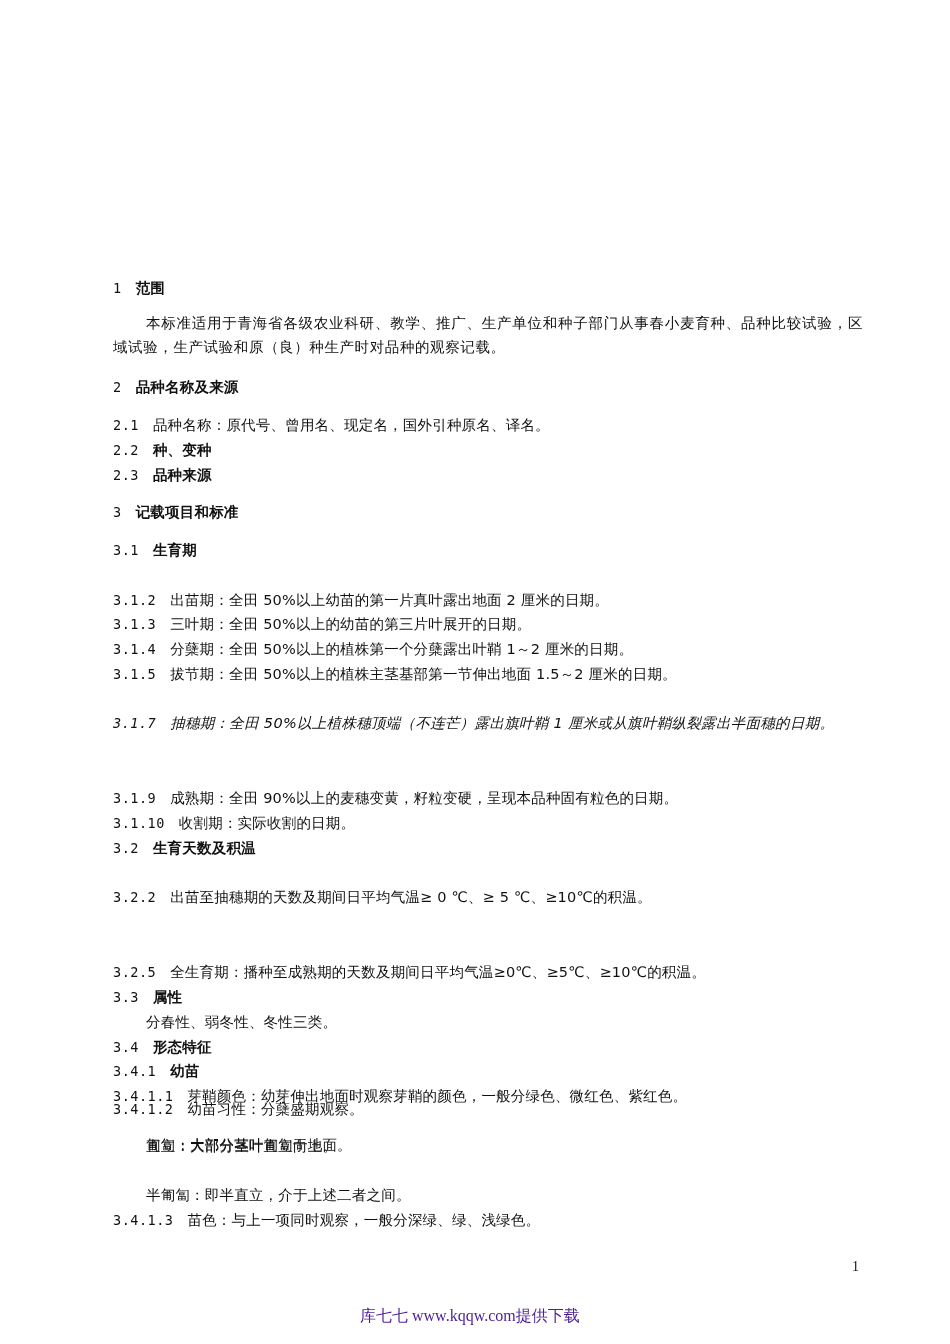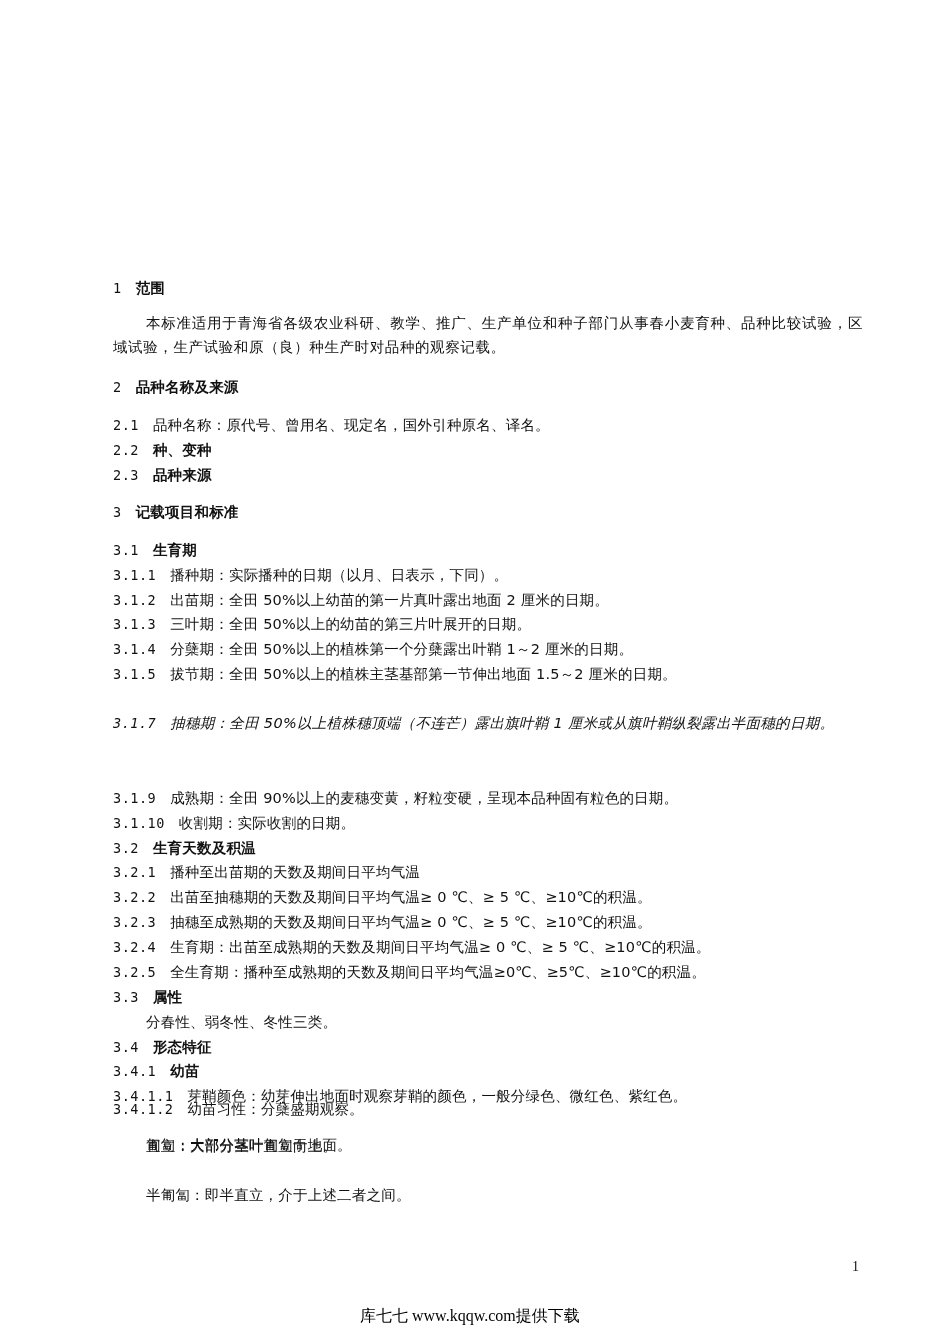--- a/index.html
+++ b/index.html
@@ -6,21 +6,21 @@
   body { width: 950px; height: 1344px; position: relative; overflow: hidden;
          font-family: "DejaVu Sans", "Liberation Sans", sans-serif; color: #111; }
   .page { position: absolute; left: 0; top: 0; width: 950px; height: 1344px; }
   .line { position: absolute; left: 113px; font-size: 14.5px; line-height: 18px; white-space: nowrap; letter-spacing: 0.2px; }
   .num { display: inline-block; font-family: "DejaVu Sans Mono", "Liberation Mono", monospace; font-size: 13.5px; letter-spacing: 0.5px; margin-right: 14px; }
   .h .txt { font-weight: bold; }
   .para { position: absolute; left: 113px; width: 750px; font-size: 14.5px; line-height: 24px; text-indent: 33px; letter-spacing: 0.6px; text-align: justify; white-space: normal; }
   .wrap { position: absolute; left: 113px; width: 752px; font-size: 14.5px; line-height: 24px; letter-spacing: 0.3px; white-space: normal; font-style: italic; }
   .indent { left: 146px; }
   .pageno { position: absolute; left: 852px; top: 1259px; font-family: "Liberation Serif", serif; font-size: 14px; }
-  .footer { position: absolute; left: 360px; top: 1306px; font-family: "Liberation Serif", "DejaVu Serif", serif; font-size: 16px; color: #000000; }
+  .footer { position: absolute; left: 360px; top: 1306px; font-family: "Liberation Serif", "DejaVu Serif", serif; font-size: 16px; color: #4c1d95; }
 </style>
 </head>
 <body>
 
 <div class="page">
 
   <div class="line h" style="top:279px">
     <span class="num">1</span><span class="txt">范围</span>
   </div>
 
@@ -40,23 +40,20 @@
     <span class="num">2.3</span><span class="txt">品种来源</span>
   </div>
 
   <div class="line h" style="top:503px">
     <span class="num">3</span><span class="txt">记载项目和标准</span>
   </div>
 
   <div class="line h" style="top:541px">
     <span class="num">3.1</span><span class="txt">生育期</span>
   </div>
-  <div class="line" style="top:566px">
-    <span class="num">3.1.1</span><span>播种期：实际播种的日期（以月、日表示，下同）。</span>
-  </div>
   <div class="line" style="top:591px">
     <span class="num">3.1.2</span><span>出苗期：全田 50%以上幼苗的第一片真叶露出地面 2 厘米的日期。</span>
   </div>
   <div class="line" style="top:615px">
     <span class="num">3.1.3</span><span>三叶期：全田 50%以上的幼苗的第三片叶展开的日期。</span>
   </div>
   <div class="line" style="top:640px">
     <span class="num">3.1.4</span><span>分蘖期：全田 50%以上的植株第一个分蘖露出叶鞘 1～2 厘米的日期。</span>
   </div>
   <div class="line" style="top:665px">
@@ -68,31 +65,22 @@
   <div class="line" style="top:789px">
     <span class="num">3.1.9</span><span>成熟期：全田 90%以上的麦穗变黄，籽粒变硬，呈现本品种固有粒色的日期。</span>
   </div>
   <div class="line" style="top:814px">
     <span class="num">3.1.10</span><span>收割期：实际收割的日期。</span>
   </div>
 
   <div class="line h" style="top:839px">
     <span class="num">3.2</span><span class="txt">生育天数及积温</span>
   </div>
-  <div class="line" style="top:863px">
-    <span class="num">3.2.1</span><span>播种至出苗期的天数及期间日平均气温</span>
-  </div>
   <div class="line" style="top:888px">
     <span class="num">3.2.2</span><span>出苗至抽穗期的天数及期间日平均气温≥ 0 ℃、≥ 5 ℃、≥10℃的积温。</span>
-  </div>
-  <div class="line" style="top:913px">
-    <span class="num">3.2.3</span><span>抽穗至成熟期的天数及期间日平均气温≥ 0 ℃、≥ 5 ℃、≥10℃的积温。</span>
-  </div>
-  <div class="line" style="top:938px">
-    <span class="num">3.2.4</span><span>生育期：出苗至成熟期的天数及期间日平均气温≥ 0 ℃、≥ 5 ℃、≥10℃的积温。</span>
   </div>
   <div class="line" style="top:963px">
     <span class="num">3.2.5</span><span>全生育期：播种至成熟期的天数及期间日平均气温≥0℃、≥5℃、≥10℃的积温。</span>
   </div>
 
   <div class="line h" style="top:988px">
     <span class="num">3.3</span><span class="txt">属性</span>
   </div>
   <div class="line indent" style="top:1013px">分春性、弱冬性、冬性三类。</div>
 
@@ -104,16 +92,19 @@
   </div>
   <div class="line" style="top:1087px">
     <span class="num">3.4.1.1</span><span>芽鞘颜色：幼芽伸出地面时观察芽鞘的颜色，一般分绿色、微红色、紫红色。</span>
   </div>
   <div class="line" style="top:1100px">
     <span class="num">3.4.1.2</span><span>幼苗习性：分蘖盛期观察。</span>
   </div>
   <div class="line indent" style="top:1137px">直立：大部分茎叶直立向上。</div>
   <div class="line indent" style="top:1136px">匍匐：大部分茎叶匍匐于地面。</div>
   <div class="line indent" style="top:1186px">半匍匐：即半直立，介于上述二者之间。</div>
+  <div class="line" style="top:1211px">
+    <span class="num">3.4.1.3</span><span>苗色：与上一项同时观察，一般分深绿、绿、浅绿色。</span>
+  </div>
 
   <div class="pageno">1</div>
   <div class="footer">库七七 www.kqqw.com提供下载</div>
 </div>
 
 </body></html>

